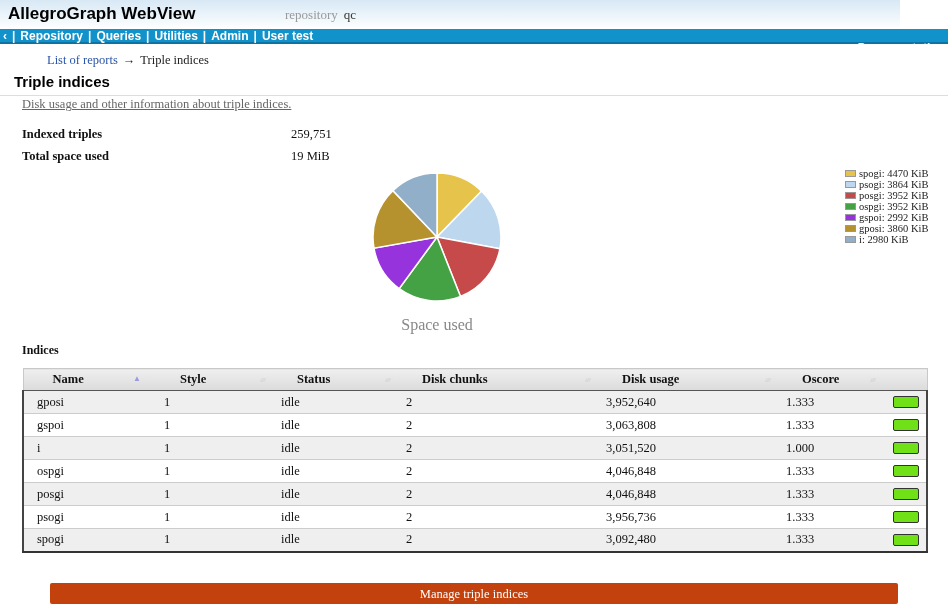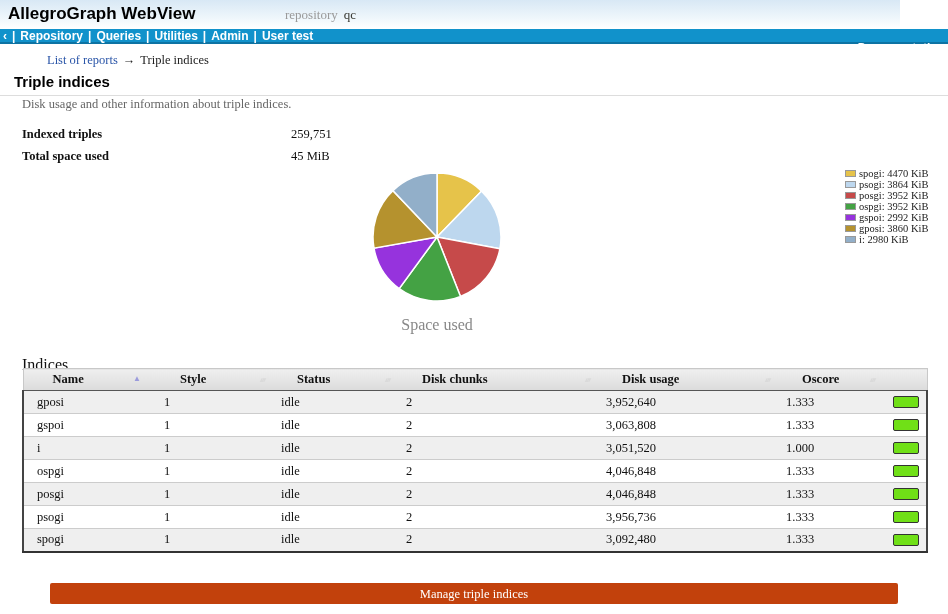--- a/index.html
+++ b/index.html
@@ -26,38 +26,38 @@
 
   
   .breadcrumb { position:absolute; left:47px; top:53px; font-size:12.5px; color:#222; }
   .bc-link { color:#2a55a8; cursor:pointer; }
   .bc-arrow { margin:0 5px; }
 
   
   .heading-wrap { position:absolute; left:0; top:73px; width:948px; padding:0 0 4px 14px;
                   border-bottom:1px solid #ddd; }
   .heading { font-family:"Liberation Sans",sans-serif; font-weight:bold; font-size:15px; color:#000; }
-  .description { position:absolute; left:22px; top:97px; font-size:12.5px; color:#666; }
+  .description { position:absolute; left:22px; top:97px; font-size:12.5px; color:#666;text-decoration:underline; }
 
   
   .stats { position:absolute; left:22px; top:122px; }
   .stat-row { height:22px; line-height:22px; white-space:nowrap; }
   .stat-label { display:inline-block; width:269px; font-weight:bold; font-size:12.5px; }
   .stat-value { font-size:12.5px; }
 
   
   .pie-svg { position:absolute; left:371px; top:171px; }
   .legend { position:absolute; left:845px; top:168px; }
   .legend-item { height:11px; line-height:11px; white-space:nowrap; font-size:10.5px; color:#222; }
   .swatch { display:inline-block; width:11px; height:7px; border:1px solid #999; margin-right:3px; }
   .pie-caption { position:absolute; left:357px; top:316px; width:160px; text-align:center;
                  font-size:16px; color:#888; }
 
   
-  .section-label { position:absolute; left:22px; top:356px; font-weight:normal; font-size:16px; }
+  .section-label { position:absolute; left:22px; top:343px; font-weight:bold; font-size:12px; }
   .indices-table { position:absolute; left:22px; top:368px; width:904px; border-collapse:collapse;
                    table-layout:fixed; font-size:12.5px; }
   .indices-table th { background:linear-gradient(#efefef,#dbdbdb); height:22px; text-align:left;
                       padding-left:29px; font-weight:bold; font-size:12.5px; position:relative;
                       border-top:1px solid #c8c8c8; border-bottom:1px solid #555; cursor:pointer; }
   .indices-table th:first-child { border-left:1px solid #c8c8c8; }
   .indices-table th:last-child  { border-right:1px solid #c8c8c8; }
   .sort-asc { position:absolute; right:10px; top:6px; color:#9b9bdc; font-size:8px; line-height:8px; }
   .sort-hint { position:absolute; right:3px; top:7px; color:#dadada; font-size:7px; letter-spacing:-1px; }
   .indices-table td { height:23px; padding-left:13px; border-top:1px solid #ccc; }
@@ -98,21 +98,21 @@
   </div>
 
   <div class="heading-wrap">
     <span class="heading">Triple indices</span>
   </div>
 
   <div class="description">Disk usage and other information about triple indices.</div>
 
   <div class="stats" id="stats">
       <div class="stat-row"><span class="stat-label">Indexed triples</span><span class="stat-value">259,751</span></div>
-      <div class="stat-row"><span class="stat-label">Total space used</span><span class="stat-value">45 MiB</span></div>
+      <div class="stat-row"><span class="stat-label">Total space used</span><span class="stat-value">19 MiB</span></div>
     </div>
 
   <svg class="pie-svg" id="pie" width="132" height="132" viewBox="0 0 132 132">
       <path d="M66,66 L66.00,2.00 A64,64 0 0 1 110.59,20.09 Z" fill="#e6c34a" stroke="#fff" stroke-width="1.5"></path>
       <path d="M66,66 L110.59,20.09 A64,64 0 0 1 128.90,77.84 Z" fill="#bdd7ee" stroke="#fff" stroke-width="1.5"></path>
       <path d="M66,66 L128.90,77.84 A64,64 0 0 1 89.51,125.52 Z" fill="#c64a4a" stroke="#fff" stroke-width="1.5"></path>
       <path d="M66,66 L89.51,125.52 A64,64 0 0 1 28.17,117.62 Z" fill="#44a244" stroke="#fff" stroke-width="1.5"></path>
       <path d="M66,66 L28.17,117.62 A64,64 0 0 1 2.98,77.13 Z" fill="#9633dd" stroke="#fff" stroke-width="1.5"></path>
       <path d="M66,66 L2.98,77.13 A64,64 0 0 1 21.89,19.63 Z" fill="#b5922e" stroke="#fff" stroke-width="1.5"></path>
       <path d="M66,66 L21.89,19.63 A64,64 0 0 1 66.00,2.00 Z" fill="#92afc9" stroke="#fff" stroke-width="1.5"></path>

